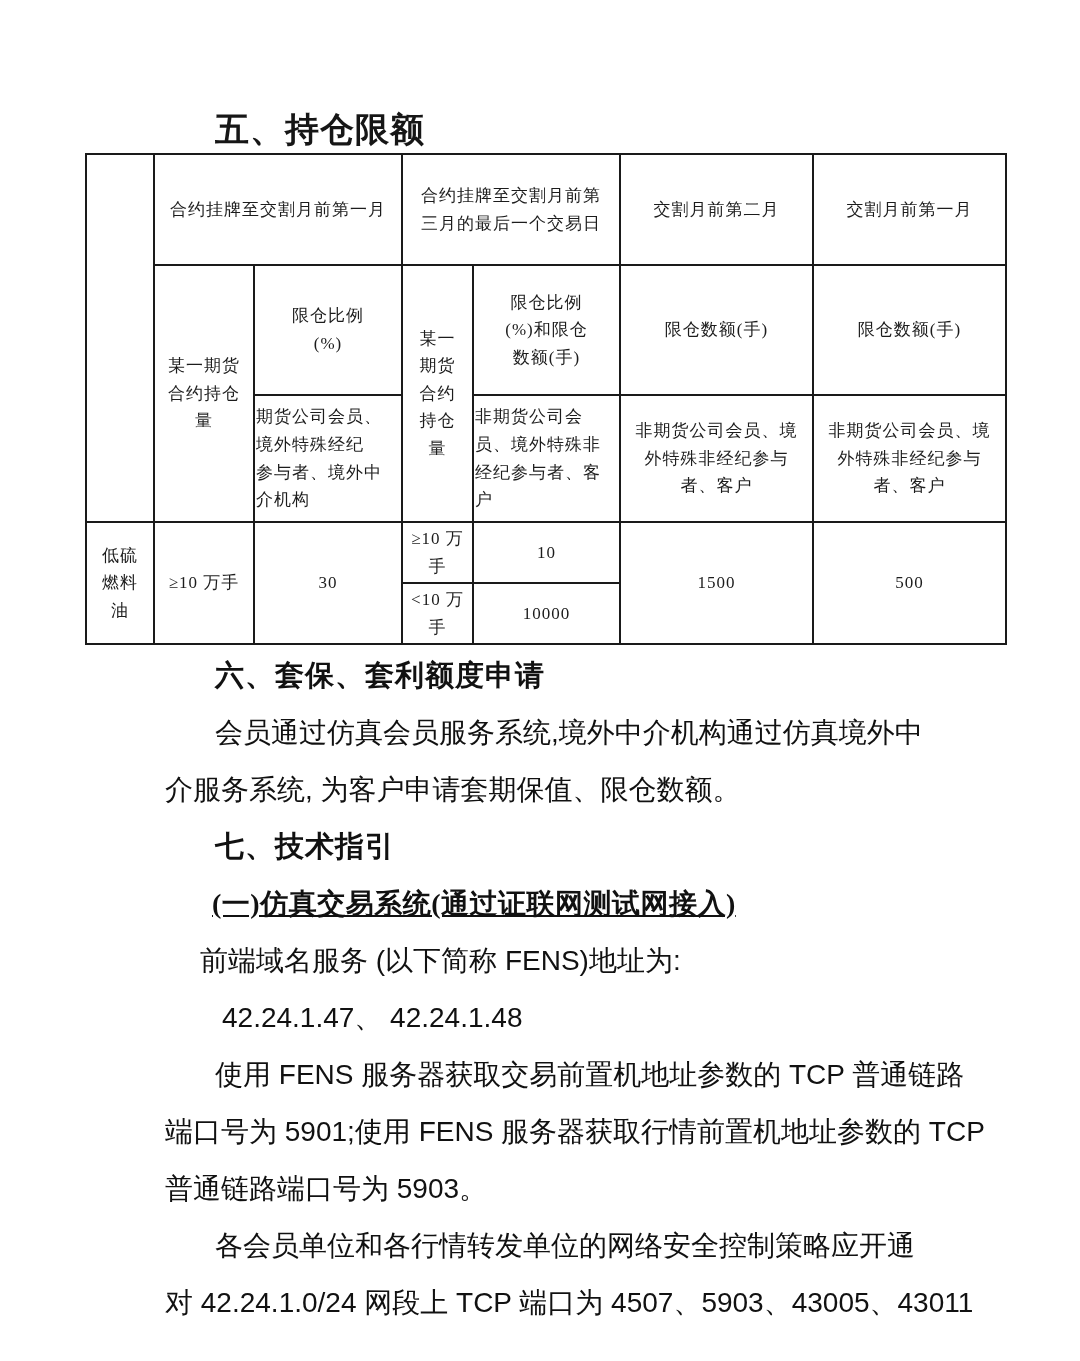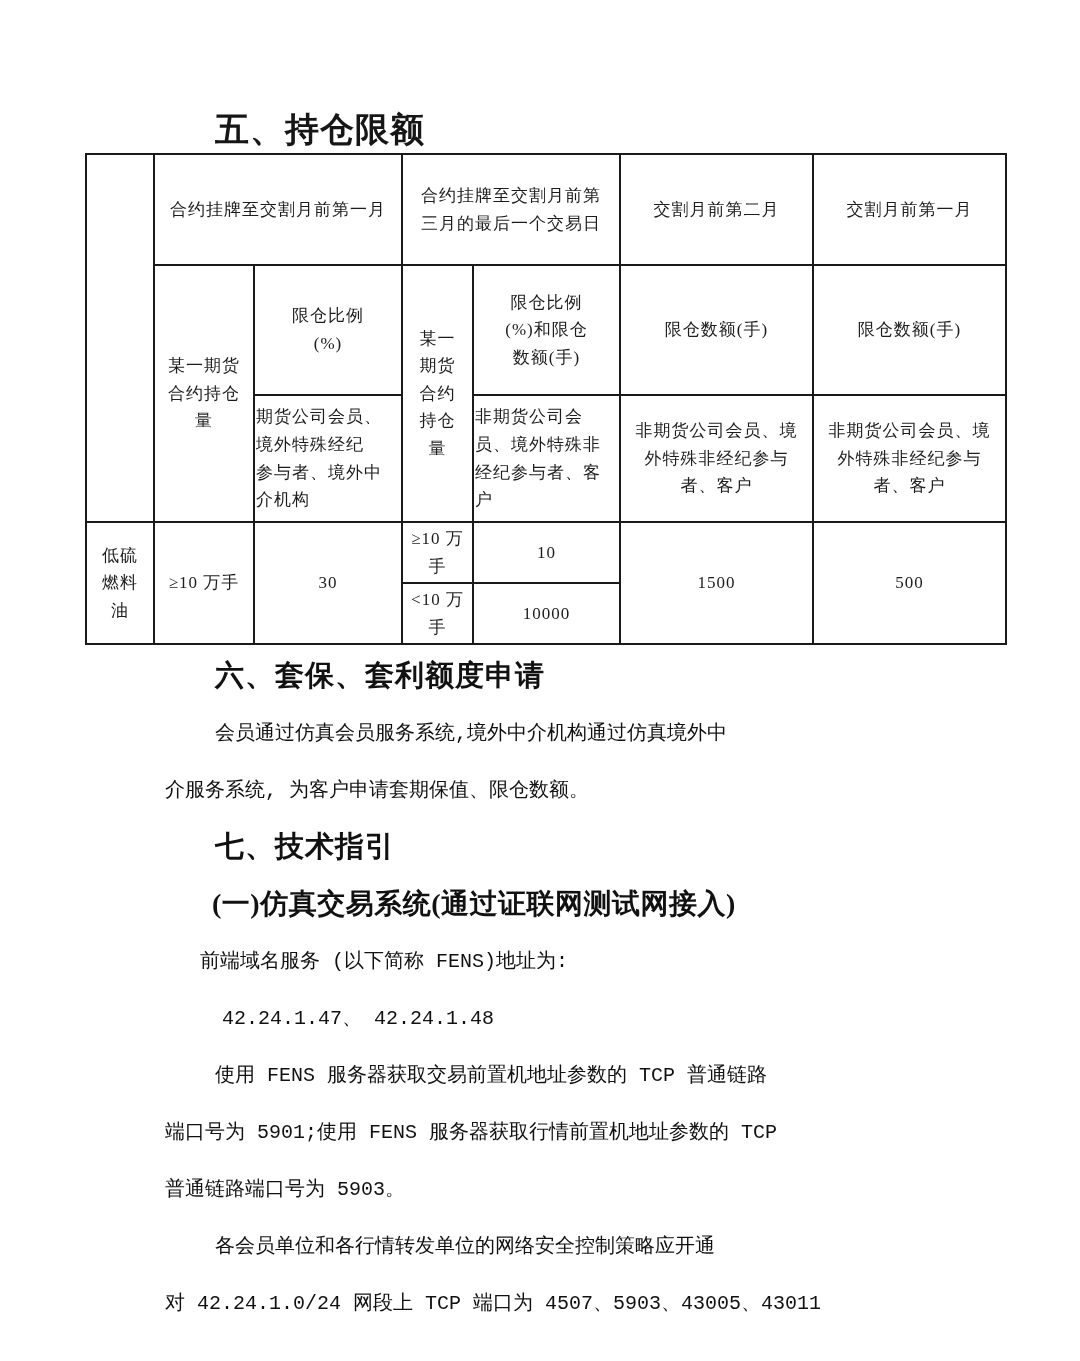--- a/index.html
+++ b/index.html
@@ -55,35 +55,36 @@
     position: absolute;
     left: 165px;
     top: 647px;
     width: 800px;
   }
   .line {
     height: 57px;
     display: flex;
     align-items: center;
     white-space: pre;
-    font-family: Liberation Mono, monospace;
-    font-size: 20px;
+    font-family: Liberation Sans, sans-serif;
+    font-size: 28px;
     color: #111111;
   }
   .line.heading {
     font-family: Liberation Serif, serif;
     font-weight: bold;
     font-size: 29px;
     letter-spacing: 1px;
   }
   .line.subheading {
     font-family: "Liberation Serif", serif;
     font-weight: bold;
     font-size: 28px;
     letter-spacing: 0.5px;
+    text-decoration: underline;
   }
   .i50 { padding-left: 50px; }
   .i47 { padding-left: 47px; }
   .i35 { padding-left: 35px; }
   .i57 { padding-left: 57px; }
 </style>
 </head>
 <body>
 
 <div class="page">

